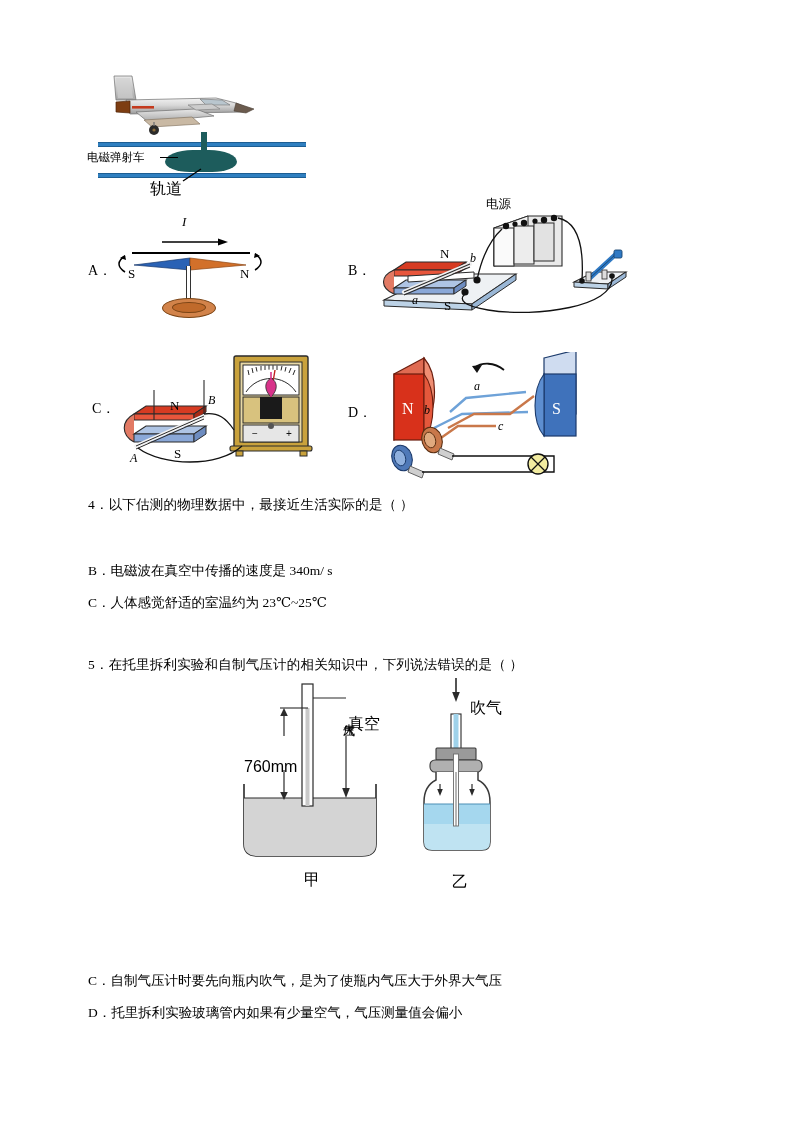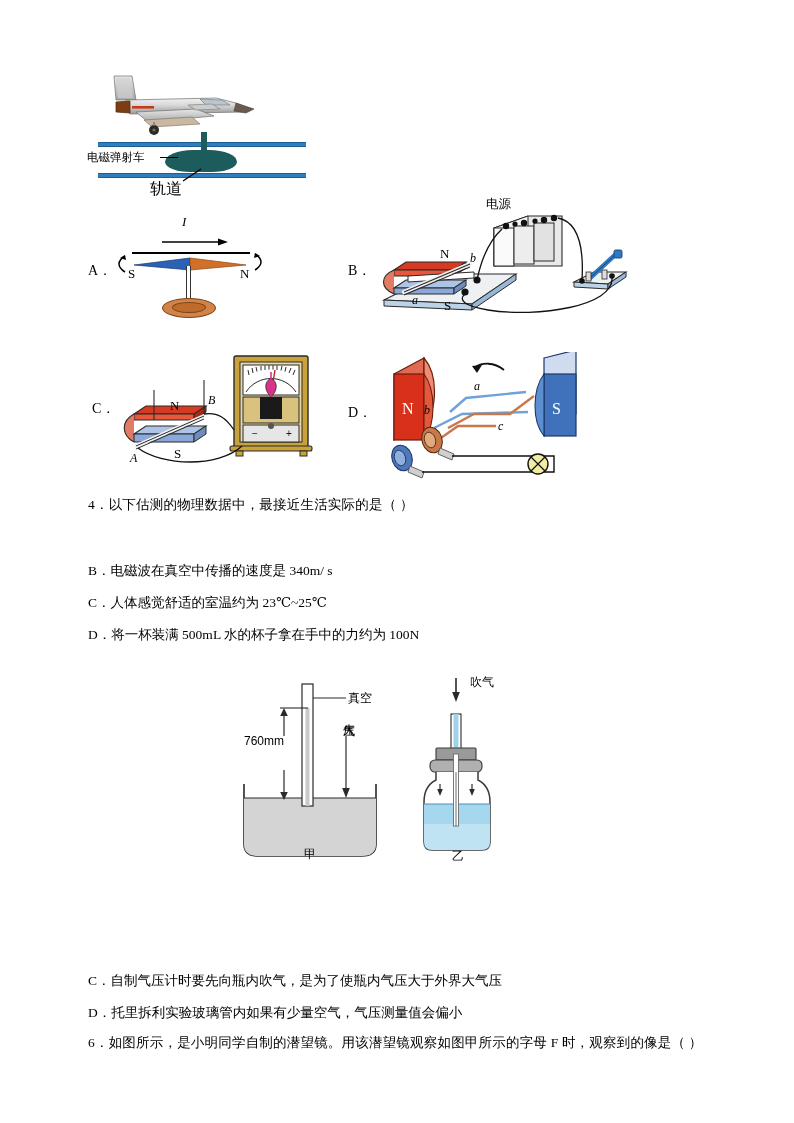--- a/index.html
+++ b/index.html
@@ -96,21 +96,21 @@
 
   
   #fig-c { position: absolute; left: 122px; top: 342px; width: 210px; height: 138px; }
 
   
   #fig-d { position: absolute; left: 378px; top: 352px; width: 240px; height: 130px; }
 
   
   #fig-barometer { position: absolute; left: 222px; top: 678px; width: 190px; height: 185px; }
   #fig-bottle { position: absolute; left: 412px; top: 672px; width: 150px; height: 190px; }
-  .figcap { position: absolute; font-size: 12px; font-family: "Liberation Sans", sans-serif; }
+  .figcap { position: absolute; font-size: 16px; font-family: "Liberation Sans", sans-serif; margin-top: 24px; }
 
   .vtxt {
     writing-mode: vertical-rl; text-orientation: upright;
     font-size: 12px; font-family: "Liberation Sans", sans-serif;
     letter-spacing: 1px;
   }
 </style>
 </head>
 <body>
 
@@ -381,22 +381,22 @@
       <text x="96" y="38" font-family="Liberation Serif, serif" font-size="12" font-style="italic" fill="#000">a</text>
       <text x="46" y="62" font-family="Liberation Serif, serif" font-size="12" font-style="italic" fill="#000">b</text>
       <text x="120" y="78" font-family="Liberation Serif, serif" font-size="12" font-style="italic" fill="#000">c</text>
     </svg>
   </div>
 
   <div class="qline" style="top:498px;"><span>4．</span><span>以下估测的物理数据中，最接近生活实际的是（      ）</span></div>
 
   <div class="opt" style="top:562px;">B．电磁波在真空中传播的速度是 340m/ s</div>
   <div class="opt" style="top:594px;">C．人体感觉舒适的室温约为 23℃~25℃</div>
-  <div class="opt" style="top:626px;">D．将一杯装满 500mL 水的杯子拿在手中的力约为 100N</div>
-
+
+  <div class="qline" style="top:658px;"><span>5．</span><span>在托里拆利实验和自制气压计的相关知识中，下列说法错误的是（      ）</span></div>
 
   <div id="fig-barometer">
     <svg viewBox="0 0 190 185" style="position:absolute;left:0;top:0;width:190px;height:185px;">
 
       <path d="M22,106 L22,166 Q22,178 36,178 L140,178 Q154,178 154,166 L154,106" fill="none" stroke="#2a2a2a" stroke-width="1.6"></path>
       <path d="M22,120 L22,166 Q22,178 36,178 L140,178 Q154,178 154,166 L154,120 Z" fill="#d4d4d4" stroke="none"></path>
       <line x1="22" y1="120" x2="154" y2="120" stroke="#2a2a2a" stroke-width="1.1"></line>
 
       <rect x="80" y="6" width="11" height="122" fill="#ffffff" stroke="#2a2a2a" stroke-width="1.2"></rect>
       <rect x="83.5" y="30" width="4" height="98" fill="#c9c9c9"></rect>
@@ -444,15 +444,14 @@
       <line x1="60" y1="112" x2="60" y2="120" stroke="#2a2a2a" stroke-width="1.2"></line>
       <polygon points="60,124 57.2,117 62.8,117" fill="#2a2a2a"></polygon>
     </svg>
     <div class="figcap" style="left:58px; top:2px;">吹气</div>
     <div class="figcap" style="left:40px; top:176px;">乙</div>
   </div>
 
   <div class="opt" style="top:972px;">C．自制气压计时要先向瓶内吹气，是为了使瓶内气压大于外界大气压</div>
   <div class="opt" style="top:1004px;">D．托里拆利实验玻璃管内如果有少量空气，气压测量值会偏小</div>
 
-  <div class="qline" style="top:1036px;"><span>6．</span><span>如图所示，是小明同学自制的潜望镜。用该潜望镜观察如图甲所示的字母 F 时，观察到的像是（      ）</span></div>
 
 </div>
 
 </body></html>

